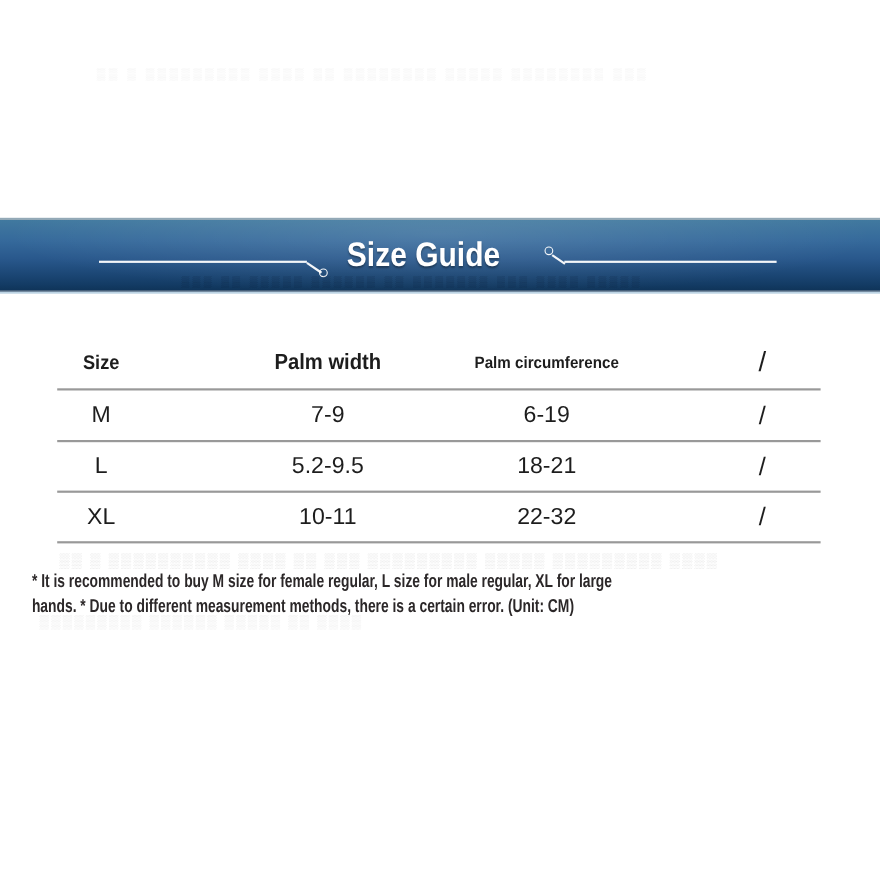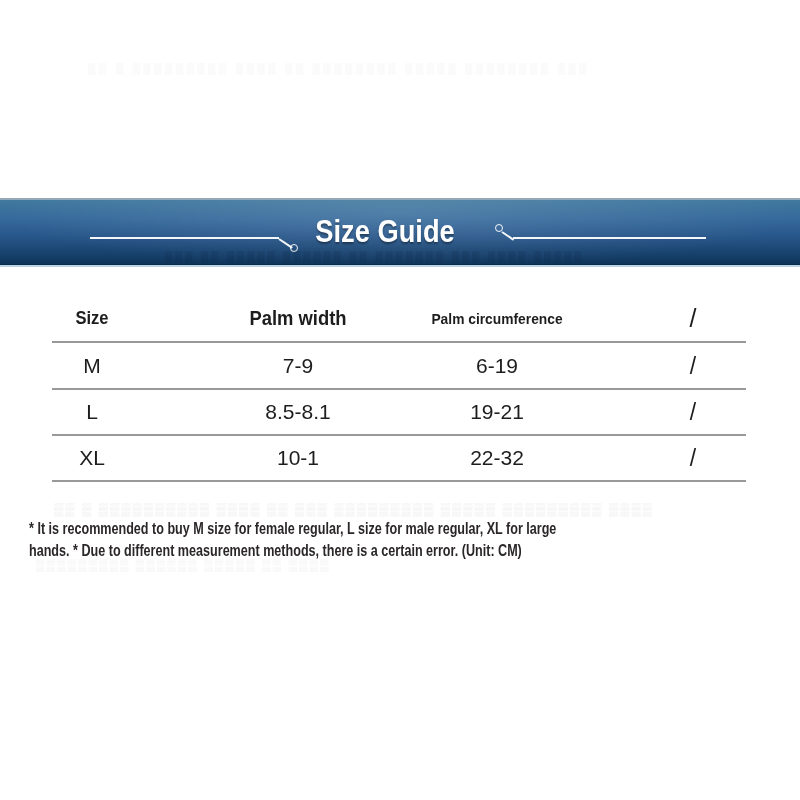--- a/index.html
+++ b/index.html
@@ -39,21 +39,21 @@
     position:absolute;width:6px;height:6px;background:transparent;
     border:1.5px solid rgba(255,255,255,0.95);border-radius:50%;
   }
   .circle-left{left:290px;top:44px;}
   .circle-right{left:495px;top:24px;}
   .banner-wm{
     position:absolute;left:165px;top:51px;font-size:10px;letter-spacing:3px;
     color:rgba(12,32,58,0.45);white-space:nowrap;pointer-events:none;
   }
   
-  .size-table{position:absolute;left:52px;top:295px;width:694px;}
+  .size-table{position:absolute;left:52px;top:307px;width:694px;}
   .trow{position:relative;border-bottom:2px solid #999999;}
   .trow-header{height:46px;}
   .trow-m{height:45px;}
   .trow-l{height:44px;}
   .trow-xl{height:44px;}
   .cell{
     position:absolute;top:50%;white-space:nowrap;color:#1d1d1d;
   }
   .c1{left:40px;}  .c2{left:246px;}  .c3{left:445px;}  .c4{left:641px;}
   .cell{transform:translate(-50%,-50%);}
@@ -101,27 +101,27 @@
       <span class="cell h-slash c4">/</span>
     </div>
     <div class="trow trow-m">
       <span class="cell d-cell c1">M</span>
       <span class="cell d-cell c2">7-9</span>
       <span class="cell d-cell c3">6-19</span>
       <span class="cell d-slash c4">/</span>
     </div>
     <div class="trow trow-l">
       <span class="cell d-cell c1">L</span>
-      <span class="cell d-cell c2">8.5-8.1</span>
-      <span class="cell d-cell c3">19-21</span>
+      <span class="cell d-cell c2">5.2-9.5</span>
+      <span class="cell d-cell c3">18-21</span>
       <span class="cell d-slash c4">/</span>
     </div>
     <div class="trow trow-xl">
       <span class="cell d-cell c1">XL</span>
-      <span class="cell d-cell c2">10-1</span>
+      <span class="cell d-cell c2">10-11</span>
       <span class="cell d-cell c3">22-32</span>
       <span class="cell d-slash c4">/</span>
     </div>
   </div>
 
   <div class="wm wm-mid">▒▒ ▒ ▒▒▒▒▒▒▒▒▒▒ ▒▒▒▒   ▒▒ ▒▒▒ ▒▒▒▒▒▒▒▒▒ ▒▒▒▒▒   ▒▒▒▒▒▒▒▒▒ ▒▒▒▒</div>
 
   <div class="footnote">
     <div>* It is recommended to buy M size for female regular, L size for male regular, XL for large</div>
     <div>hands. * Due to different measurement methods, there is a certain error. (Unit: CM)</div>

